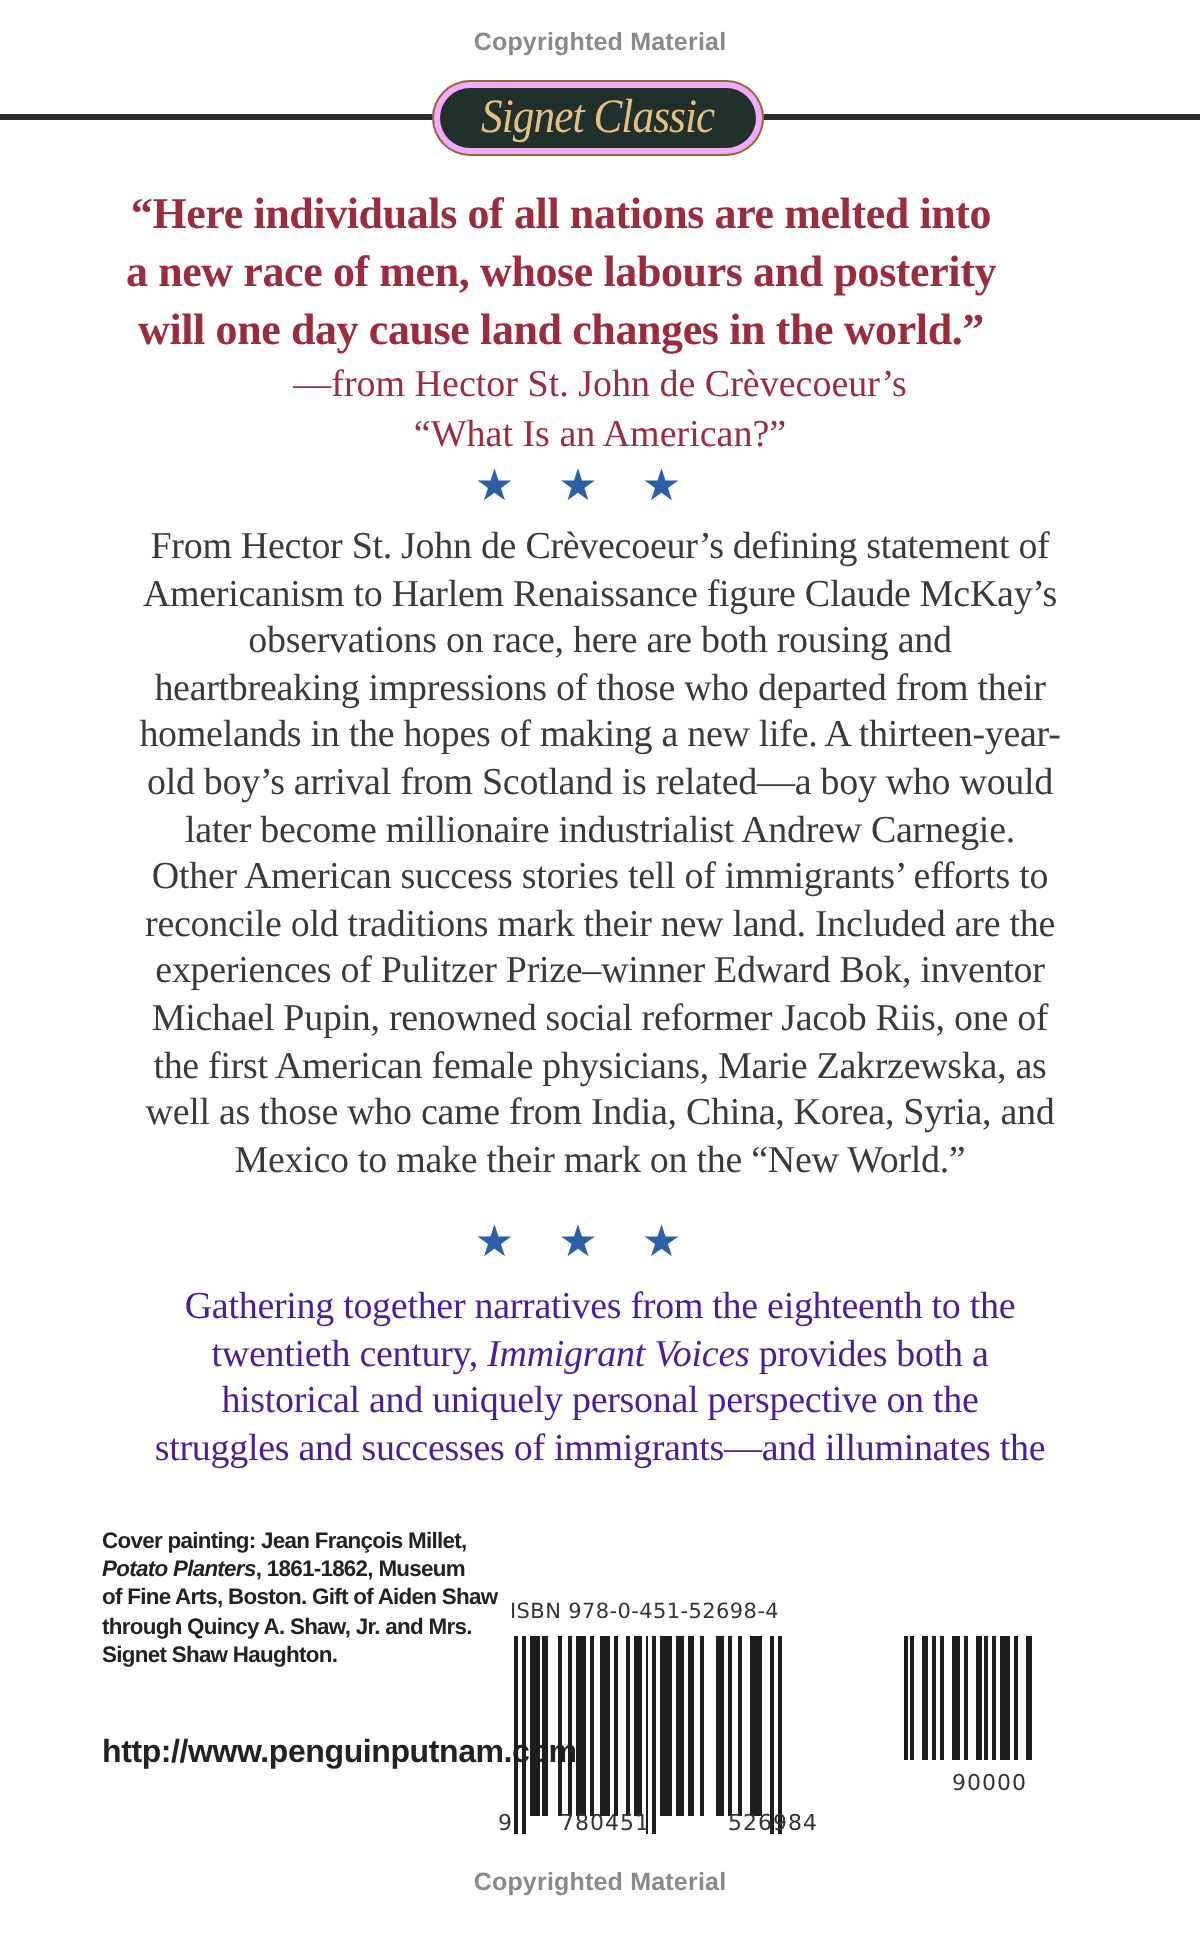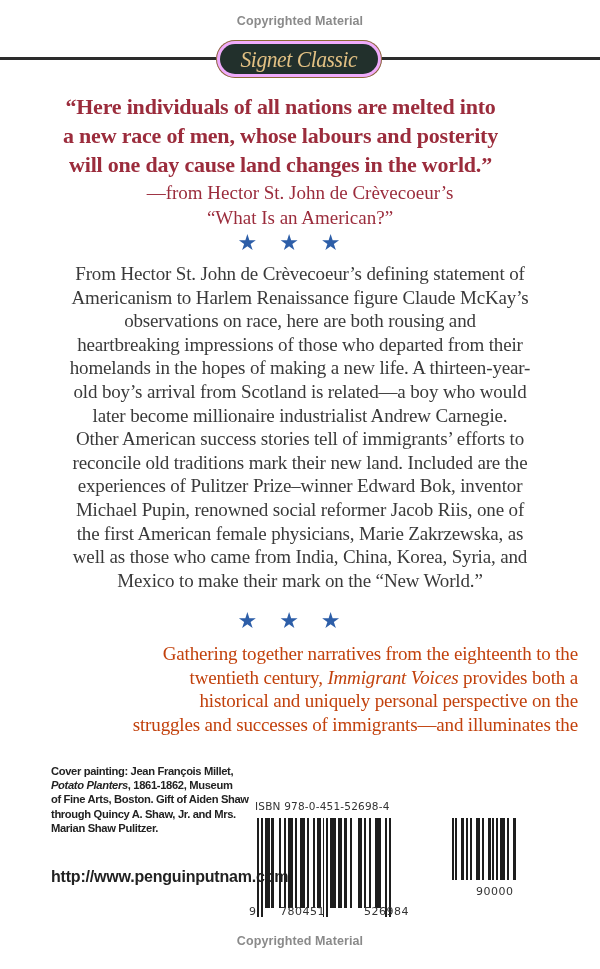--- a/index.html
+++ b/index.html
@@ -52,22 +52,22 @@
     .stars.one { top: 230px; }
     .stars.two { top: 608px; }
     .stars span { display: inline-block; }
 
     .body-text {
       position: absolute; left: 22px; top: 262px; width: 556px; text-align: center;
       color: #3a3a3a; font-size: 19px; line-height: 23.6px;
       letter-spacing: -0.15px;
     }
     .closing {
-      position: absolute; left: 22px; top: 642px; width: 556px; text-align: right;
-      color: #c2410c; font-size: 19px; line-height: 23.6px;
+      position: absolute; left: 22px; top: 642px; width: 556px; text-align: center;
+      color: #4c1d95; font-size: 19px; line-height: 23.6px;
       letter-spacing: -0.15px;
     }
     .closing em { font-style: italic; margin-top: 46px; }
 
     .credit {
       position: absolute; left: 51px; top: 764px; width: 210px;
       font-family: "Liberation Sans", "DejaVu Sans", sans-serif;
       font-size: 11.2px; line-height: 14.2px; color: #222; letter-spacing: -0.35px;
       font-weight: bold;
     }
@@ -153,21 +153,21 @@
   <div><span>twentieth century, </span><em>Immigrant Voices</em><span> provides both a</span></div>
   <div>historical and uniquely personal perspective on the</div>
   <div>struggles and successes of immigrants—and illuminates the</div>
 </div>
 
 <div class="credit">
   <div>Cover painting: Jean François Millet,</div>
   <div><em>Potato Planters</em><span>, 1861-1862, Museum</span></div>
   <div>of Fine Arts, Boston. Gift of Aiden Shaw</div>
   <div>through Quincy A. Shaw, Jr. and Mrs.</div>
-  <div>Marian Shaw Pulitzer.</div>
+  <div>Signet Shaw Haughton.</div>
 </div>
 <div class="url">http://www.penguinputnam.com</div>
 
 <div class="isbn-label">ISBN 978-0-451-52698-4</div>
 
 <div class="barcode main">
   <i class="tall" style="width:2px"></i>
     <b style="width:2px"></b>
     <i class="tall" style="width:2px"></i>
     <b style="width:2px"></b>

